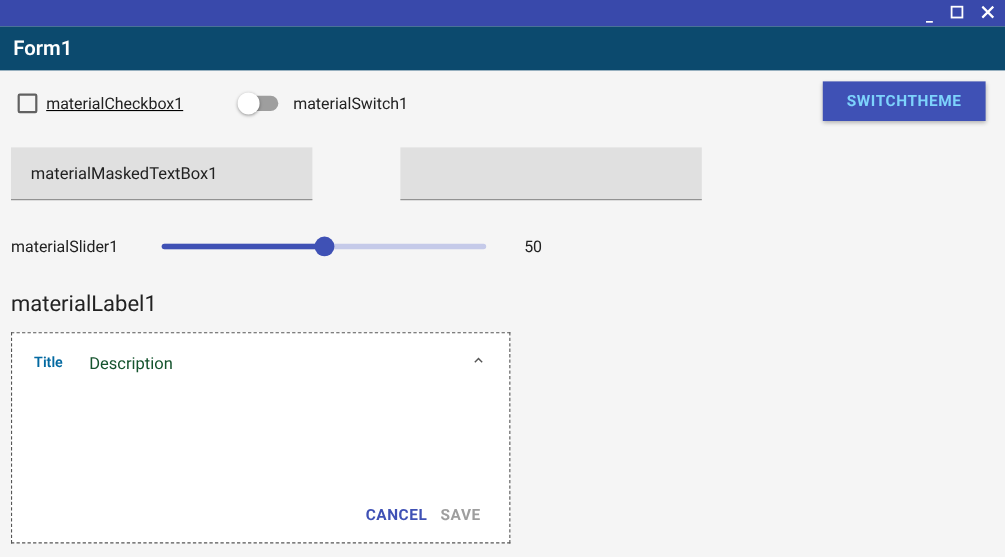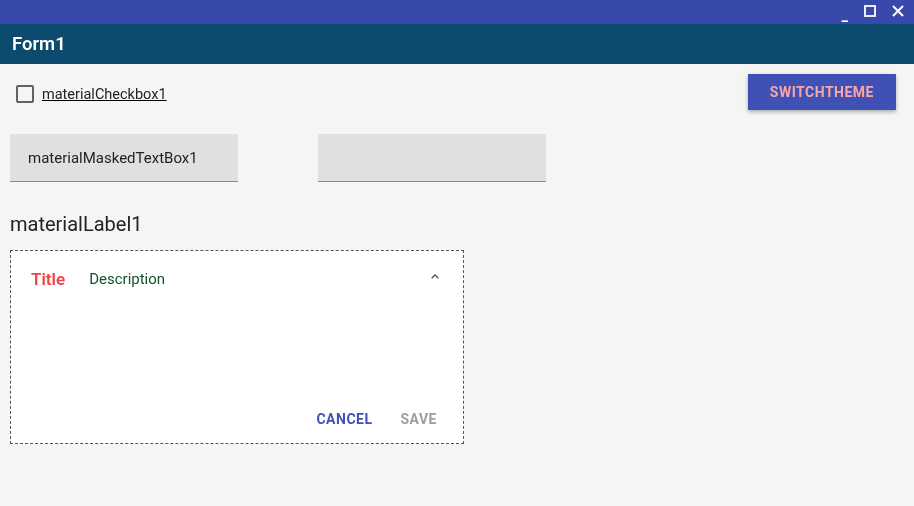--- a/index.html
+++ b/index.html
@@ -21,44 +21,44 @@
 
 .radio-wrap { display: flex; align-items: center; gap: 8px; margin-left: 42px; }
 .radio-circle { width: 20px; height: 20px; border: 2px solid #616161; border-radius: 50%; }
 .radio-label { font-size: 14.5px; color: #222; }
 
 .switch-wrap { display: flex; align-items: center; gap: 14px; margin-left: 52px; }
 .switch-track { width: 34px; height: 14px; background: #9e9e9e; border-radius: 10px; position: relative; }
 .switch-thumb { width: 20px; height: 20px; background: #fff; border-radius: 50%; position: absolute; top: -3px; left: -3px; box-shadow: 0 1px 3px rgba(0,0,0,0.4); }
 .switch-label { font-size: 14.5px; color: #222; }
 
-.theme-btn { position: absolute; right: 18px; top: 10px; background: #3f51b5; color: #fca5a5; border: none; height: 36px; padding: 0 22px; font-size: 14px; font-weight: 700; letter-spacing: 0.5px; cursor: pointer; box-shadow: 0 2px 4px rgba(0,0,0,0.3); margin-left: 36px; }
+.theme-btn { position: absolute; right: 18px; top: 10px; background: #3f51b5; color: #7dd3fc; border: none; height: 36px; padding: 0 22px; font-size: 14px; font-weight: 700; letter-spacing: 0.5px; cursor: pointer; box-shadow: 0 2px 4px rgba(0,0,0,0.3); margin-left: 36px; }
 
 .row2 { display: flex; gap: 80px; margin-top: 22px; margin-left: 0; }
-.textbox { width: 228px; height: 48px; background: #e0e0e0; border: none; border-bottom: 1px solid #8a8a8a; padding: 14px 18px; font-size: 15px; color: #222; display: flex; align-items: center; }
+.textbox { width: 274px; height: 48px; background: #e0e0e0; border: none; border-bottom: 1px solid #8a8a8a; padding: 14px 18px; font-size: 15px; color: #222; display: flex; align-items: center; }
 .textbox.empty { color: transparent; }
 
 .row3 { display: flex; align-items: center; margin-top: 32px; }
 .slider-label { font-size: 14.5px; color: #222; }
 .slider { position: relative; width: 295px; height: 20px; margin-left: 40px; }
 .slider-track-bg { position: absolute; top: 50%; transform: translateY(-50%); left: 0; right: 0; height: 5px; background: #c5cae9; border-radius: 3px; }
 .slider-track-fill { position: absolute; top: 50%; transform: translateY(-50%); left: 0; width: 50%; height: 5px; background: #3f51b5; border-radius: 3px; }
 .slider-thumb { position: absolute; top: 50%; left: 50%; transform: translate(-50%, -50%); width: 18px; height: 18px; background: #3f51b5; border-radius: 50%; }
 .slider-value { margin-left: 34px; font-size: 14.5px; color: #222; }
 
 .label1 { margin-top: 30px; font-size: 20px; color: #222; }
 
 .card { width: 454px; border: 1px dashed #555; margin-top: 14px; background: #fff; }
 .card-header { display: flex; align-items: center; padding: 18px 20px 18px 20px; position: relative; }
-.card-title { font-size: 17px; font-weight: 600; color: #ef4444; margin-right: 24px; }
+.card-title { font-size: 13px; font-weight: 600; color: #0369a1; margin-right: 24px; }
 .card-desc { font-size: 15px; color: #14532d; }
 .chevron { position: absolute; right: 20px; color: #666; }
 .chevron svg { width: 16px; height: 16px; }
 .card-body { height: 90px; }
-.card-actions { display: flex; justify-content: flex-end; gap: 28px; padding: 14px 26px 16px; }
+.card-actions { display: flex; justify-content: flex-end; gap: 12px; padding: 14px 26px 16px; }
 .action-btn { background: none; border: none; font-size: 14px; font-weight: 700; letter-spacing: 0.5px; cursor: pointer; }
 .action-cancel { color: #3f51b5; }
 .action-save { color: #9e9e9e; }
 </style>
 </head>
 <body>
 
 <div class="titlebar">
   <span class="win-btn win-min">_</span>
   <span class="win-btn">
@@ -77,32 +77,47 @@
   <div class="header-title">Form1</div>
 </div>
 
 <div class="content">
 
   <div class="row1">
     <div class="checkbox-wrap">
       <div class="checkbox-box"></div>
       <span class="checkbox-label">materialCheckbox1</span>
     </div>
+    <div class="switch-wrap">
+      <div class="switch-track">
+        <div class="switch-thumb"></div>
+      </div>
+      <span class="switch-label">materialSwitch1</span>
+    </div>
     <button class="theme-btn">SWITCHTHEME</button>
   </div>
 
   <div class="row2">
     <div class="textbox">
       <span>materialMaskedTextBox1</span>
     </div>
     <div class="textbox empty">
       <span></span>
     </div>
   </div>
 
+  <div class="row3">
+    <span class="slider-label">materialSlider1</span>
+    <div class="slider">
+      <div class="slider-track-bg"></div>
+      <div class="slider-track-fill"></div>
+      <div class="slider-thumb"></div>
+    </div>
+    <span class="slider-value">50</span>
+  </div>
 
   <div class="label1">materialLabel1</div>
 
   <div class="card">
     <div class="card-header">
       <span class="card-title">Title</span>
       <span class="card-desc">Description</span>
       <span class="chevron">
         <svg viewBox="0 0 24 24">
             <path d="M7 14 L12 9 L17 14" fill="none" stroke="#555" stroke-width="2"></path>

